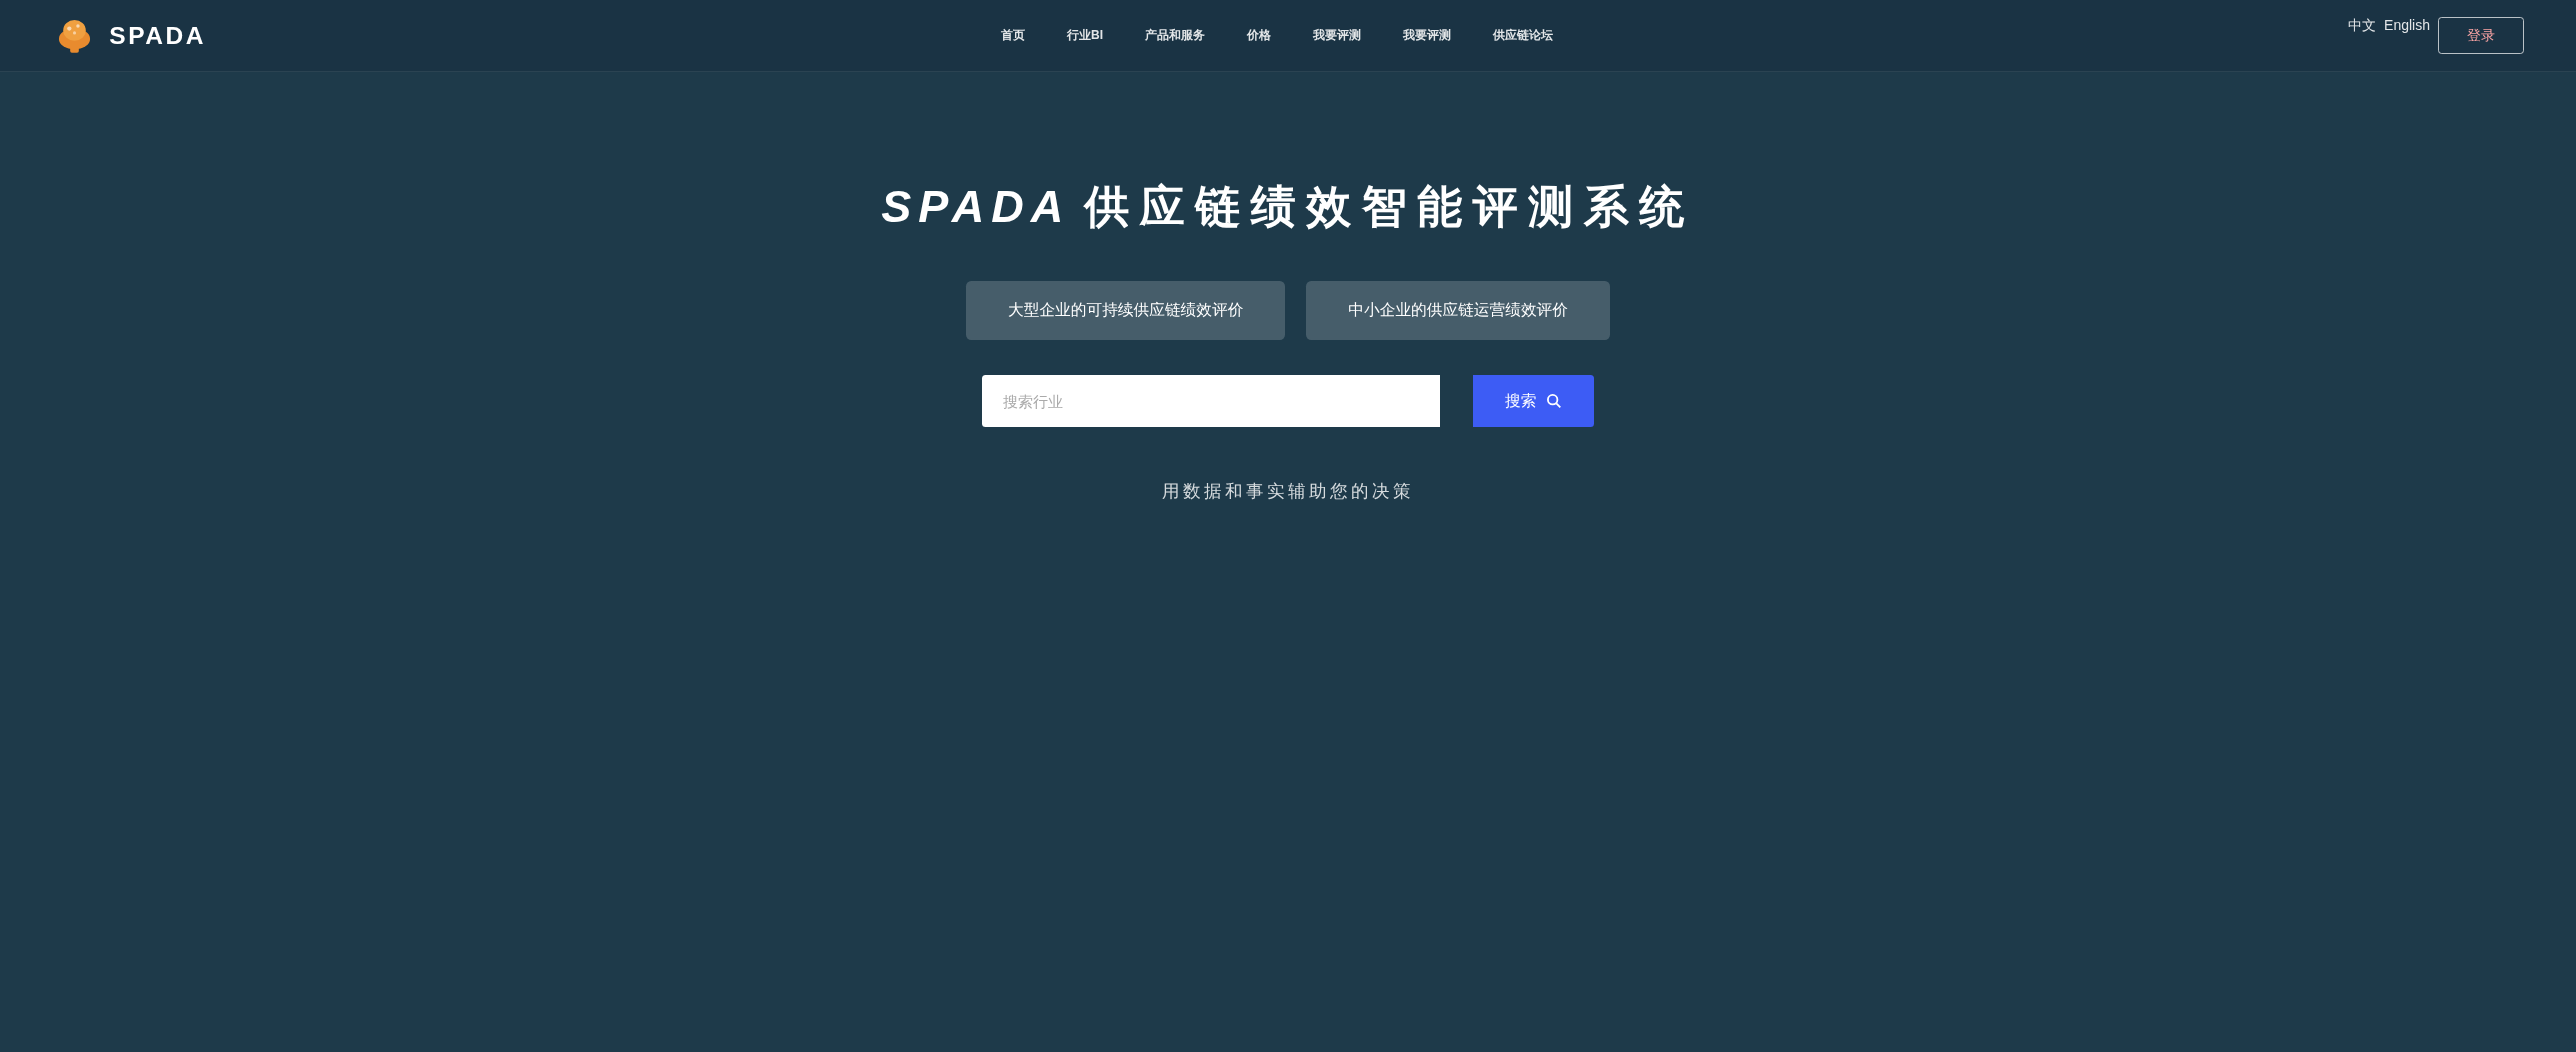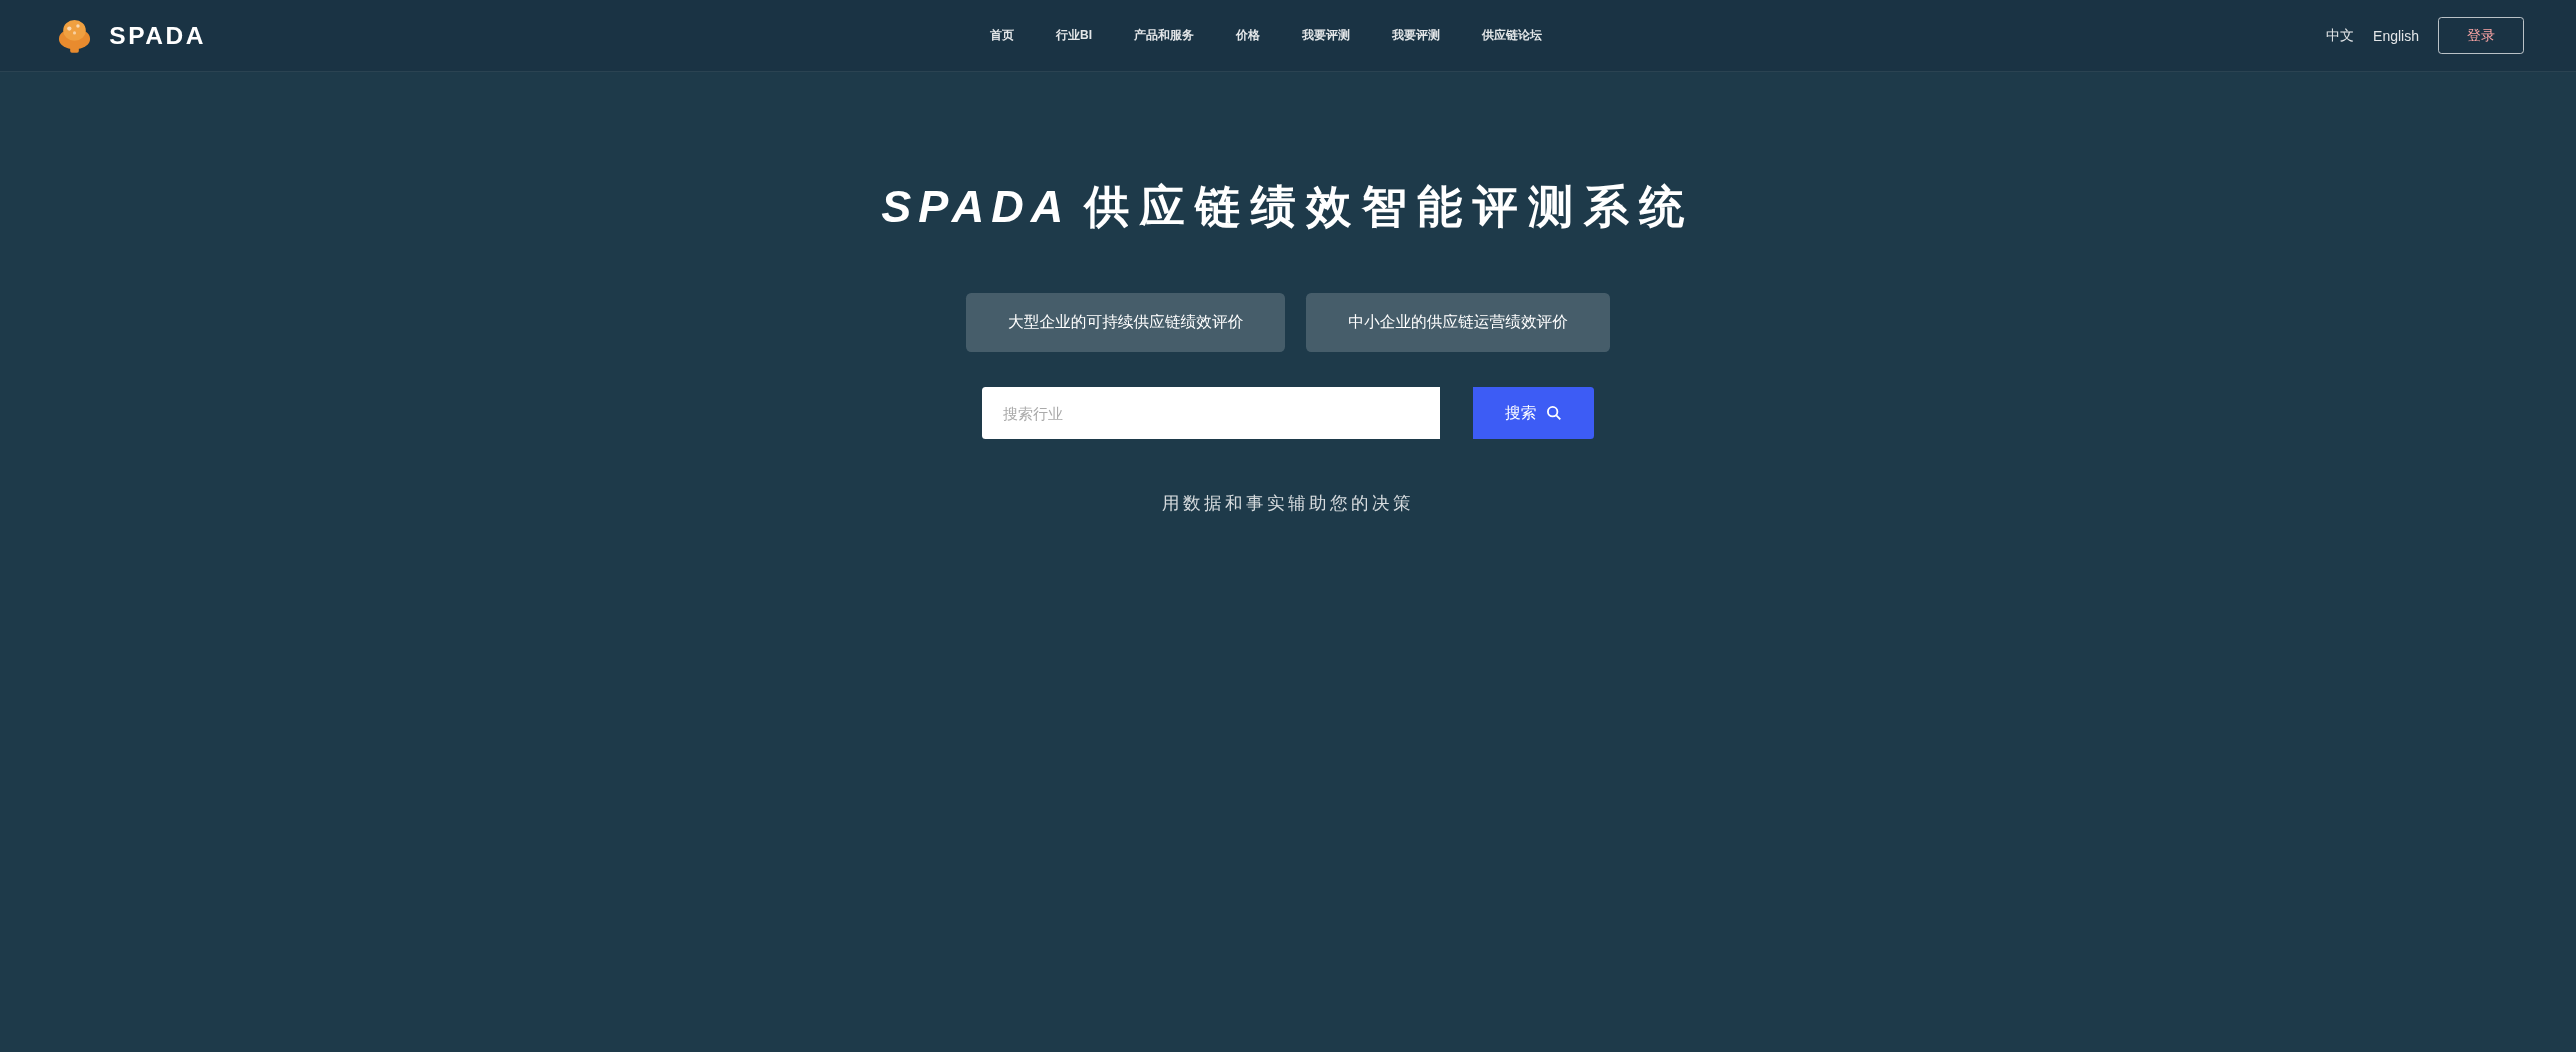--- a/index.html
+++ b/index.html
@@ -54,22 +54,21 @@
       font-size: 12px;
       color: rgba(255,255,255,0.88);
       cursor: pointer;
       text-decoration: none;
       white-space: nowrap;
       font-weight: bold;
     }
 
     .navbar-right {
       display: flex;
-      align-items: center;
-      gap: 19px;
+      gap: 8px;
     }
 
     .lang-zh {
       font-size: 14px;
       color: rgba(255,255,255,0.88);
       cursor: pointer;
     }
 
     .lang-en {
       font-size: 14px;
@@ -95,21 +94,21 @@
       align-items: center;
       padding-top: 105px;
       padding-bottom: 70px;
     }
 
     .hero-title {
       font-size: 45px;
       font-weight: 700;
       color: #fff;
       letter-spacing: 10.5px;
-      margin-bottom: 56px;
+      margin-bottom: 44px;
       text-align: center;
       white-space: nowrap;
     }
 
     .hero-title .brand {
       font-style: italic;
       letter-spacing: 7px;
       margin-right: 14px;
     }
 

